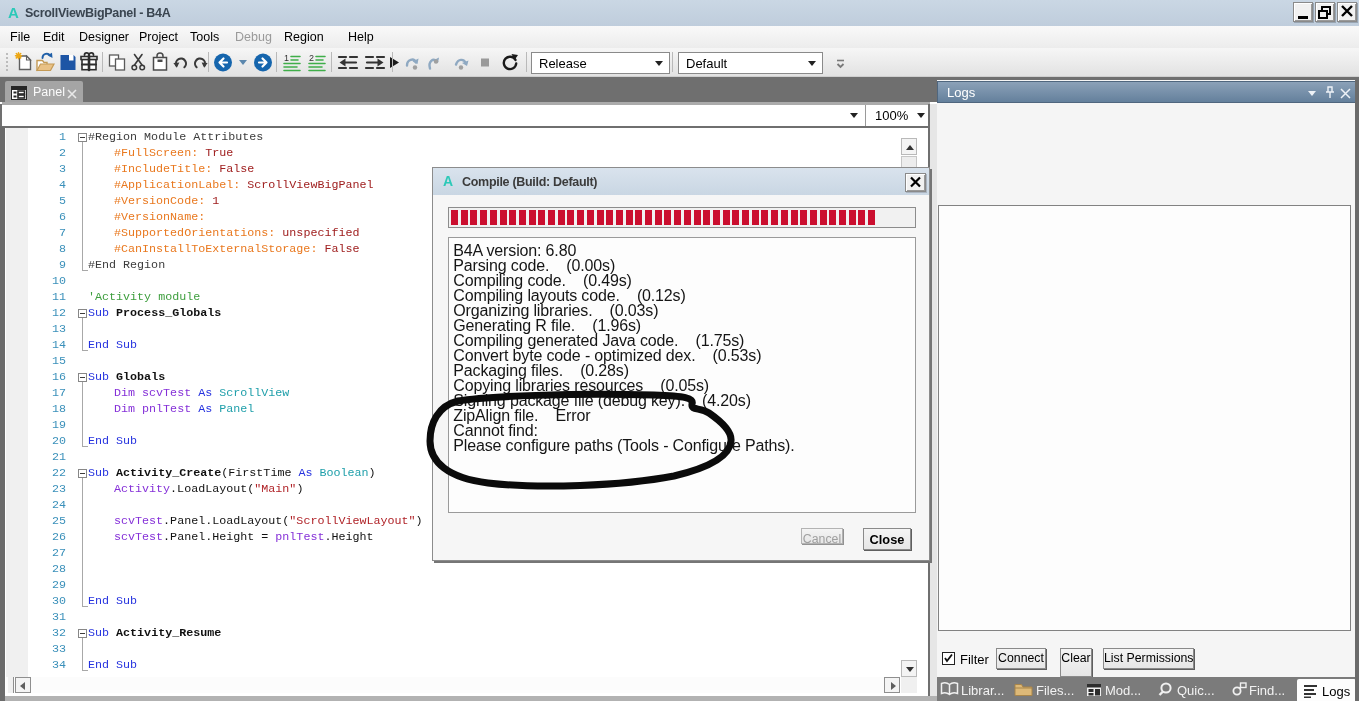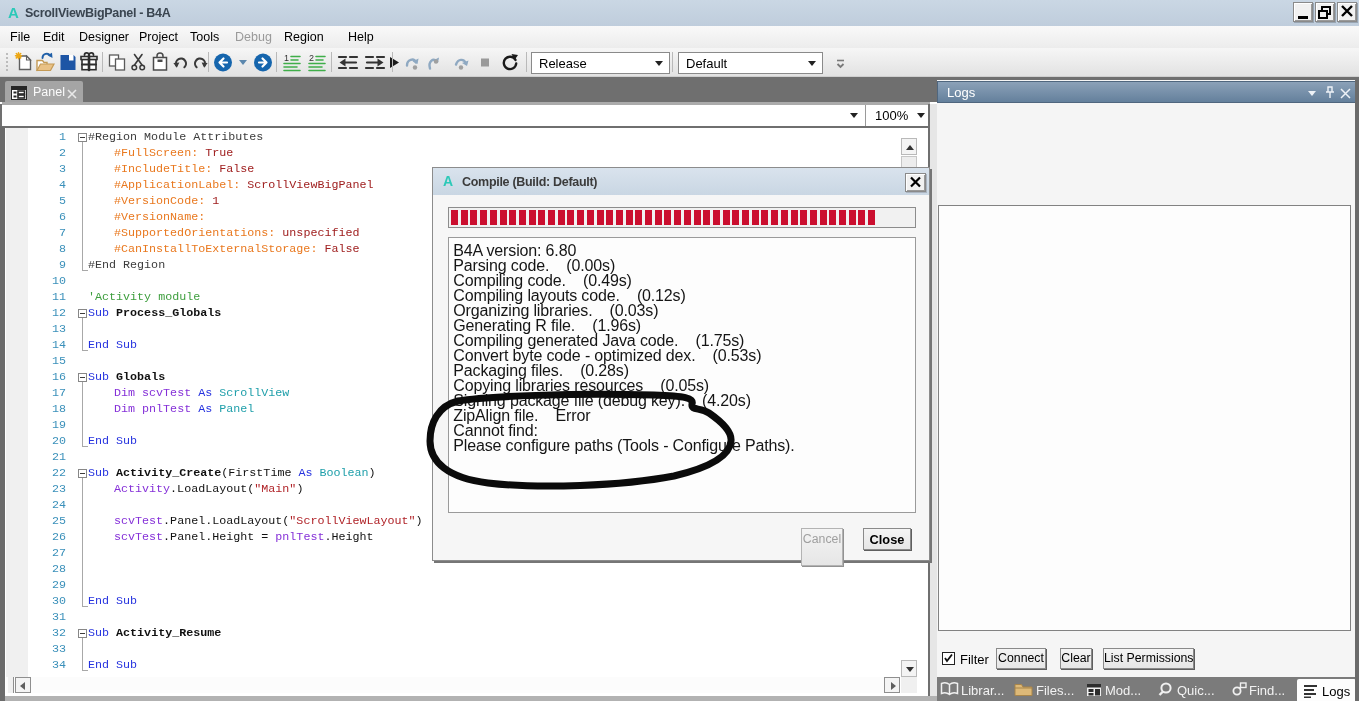--- a/index.html
+++ b/index.html
@@ -426,21 +426,21 @@
   </div>
   <div id="bigbox"></div>
   <div id="filterrow">
     <div style="position:absolute;left:5px;top:21px;width:13px;height:13px;background:#fff;border:1.5px solid #222;">
       <svg width="11" height="11" style="position:absolute;left:0;top:0;">
           <path d="M2 5 L4 8 L9 1.5" stroke="#111" stroke-width="1.8" fill="none"></path>
         </svg>
     </div>
     <span style="position:absolute;left:23px;top:21px;font-size:13px;">Filter</span>
     <div class="btn" style="left:59px;top:17px;width:50px;height:21px;padding-top:2px;">Connect</div>
-    <div class="btn" style="left:123px;top:17px;width:32px;height:21px;padding-top:2px;">Clear</div>
+    <div class="btn" style="left:123px;top:17px;width:32px;height:29px;padding-top:2px;">Clear</div>
     <div class="btn" style="left:166px;top:17px;width:91px;height:21px;padding-top:2px;">List Permissions</div>
   </div>
   <div id="bottomtabs">
     <svg width="19" height="15" style="position:absolute;left:3px;top:5px;">
       <path d="M9.5 2.5 C7 .5 4 .5 1.5 1.5 v10 C4 10.5 7 10.5 9.5 12.5 C12 10.5 15 10.5 17.5 11.5 v-10 C15 .5 12 .5 9.5 2.5 z M9.5 2.5 v10" fill="none" stroke="#f0f0f0" stroke-width="1.5"></path>
     </svg>
     <span style="position:absolute;left:24px;top:6px;">Librar...</span>
     <svg width="19" height="15" style="position:absolute;left:77px;top:5px;">
       <path d="M1 13.5 v-11 h6.5 l1.5 2.5 h9 v8.5 z" fill="#ddb978" stroke="#a8854a" stroke-width="1"></path>
       <path d="M1 6 h17" stroke="#a8854a" stroke-width="1"></path>
@@ -499,19 +499,19 @@
  Organizing libraries.    (0.03s)
  Generating R file.    (1.96s)
  Compiling generated Java code.    (1.75s)
  Convert byte code - optimized dex.    (0.53s)
  Packaging files.    (0.28s)
  Copying libraries resources    (0.05s)
  Signing package file (debug key).    (4.20s)
  ZipAlign file.    Error
  Cannot find:
  Please configure paths (Tools - Configure Paths).</div>
-  <div class="btn" style="left:368px;top:360px;width:42px;height:38px;padding-top:3px;color:#9f9f9f;border-color:#b3b3b3;box-shadow:1px 1px 0 #929292;">Cancel</div>
+  <div class="btn" style="left:368px;top:360px;width:42px;height:16px;padding-top:3px;color:#9f9f9f;border-color:#b3b3b3;box-shadow:1px 1px 0 #929292;">Cancel</div>
   <div class="btn" style="left:430px;top:360px;width:48px;height:22px;padding-top:3px;font-weight:600;font-size:12.8px;">Close</div>
 </div>
 
 <svg class="abs" width="320" height="120" viewBox="0 0 320 120" style="left:422px;top:385px;pointer-events:none;">
   <path d="M 36 16 C 64 11, 150 8, 232 10 C 263 11, 272 13, 270 19 C 269 26, 278 22, 287 28 C 300 37, 310 47, 309 56 C 308 70, 290 82, 252 91 C 200 101, 116 104, 66 98 C 26 93, 8 77, 8 56 C 8 38, 16 21, 36 16 Z" fill="none" stroke="#0b0b0b" stroke-width="7" stroke-linejoin="round"></path>
 </svg>
 
 </body></html>

